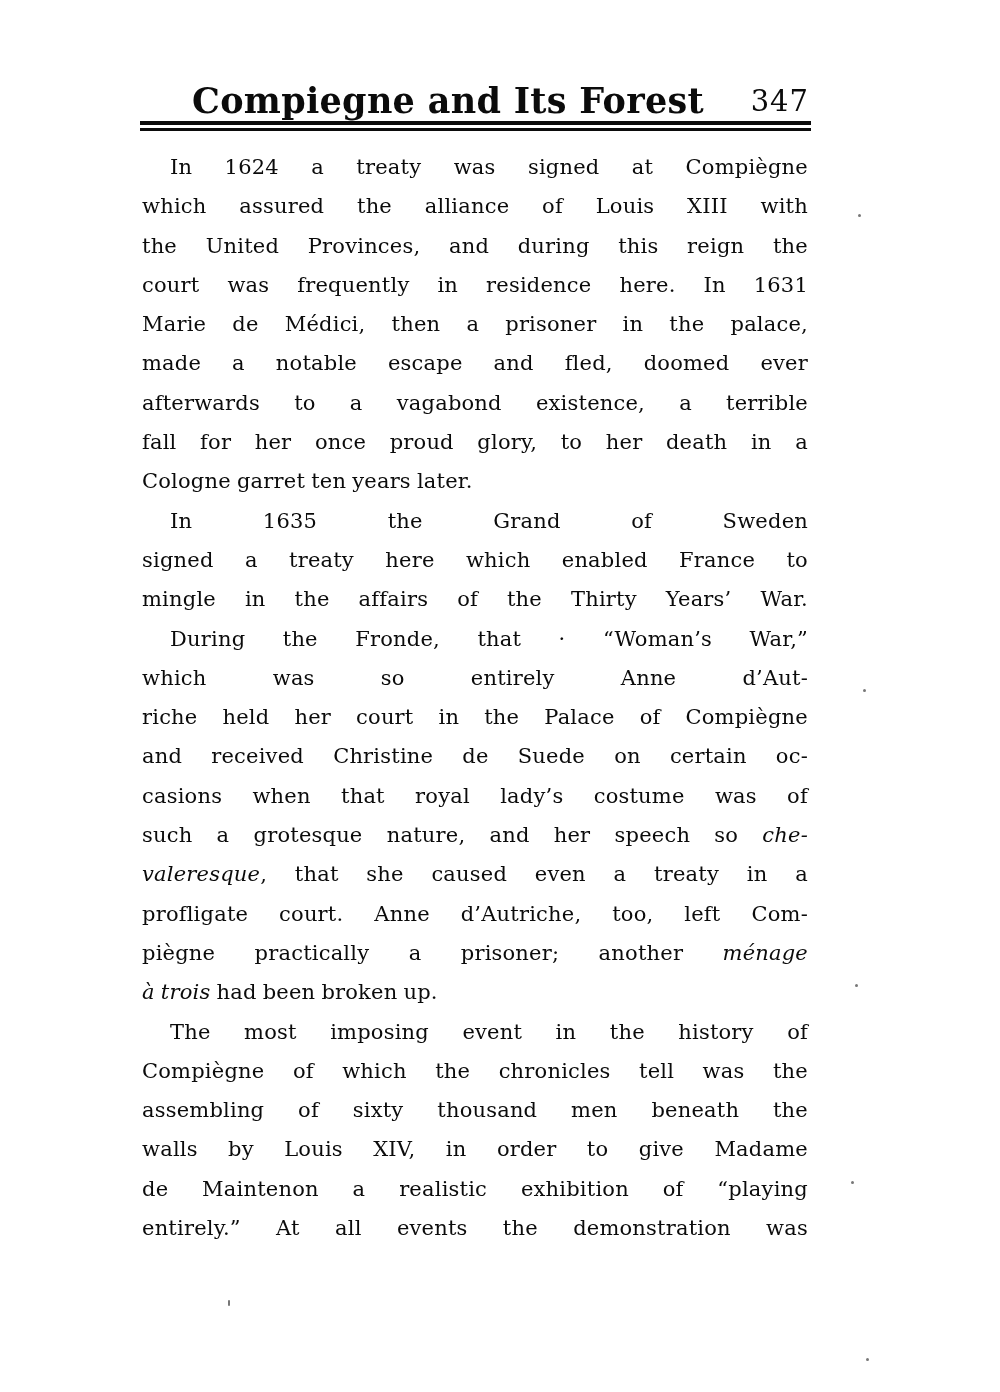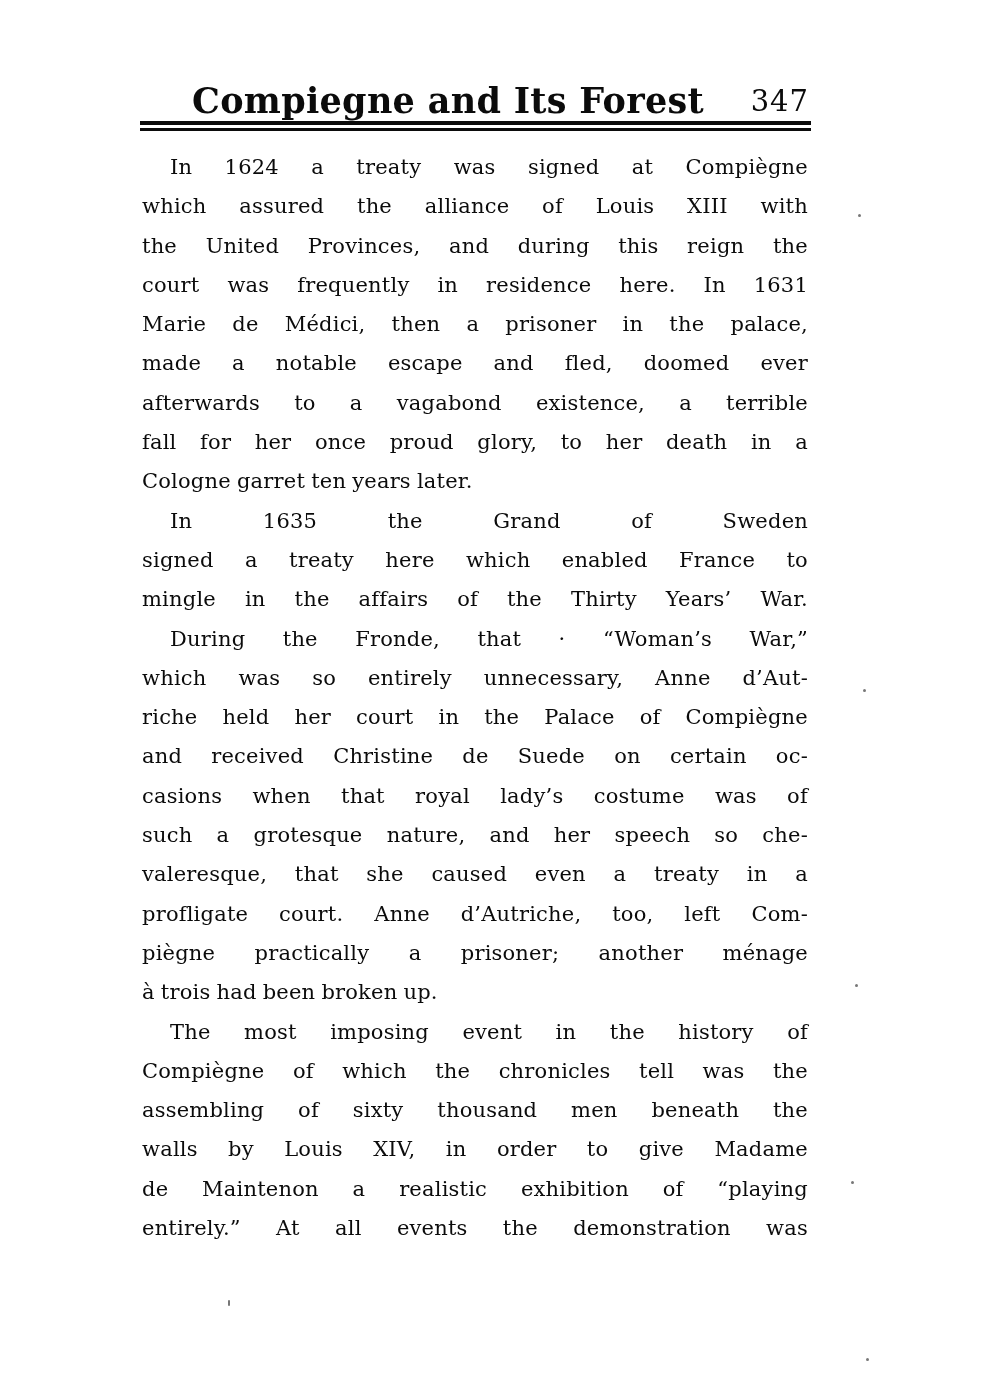--- a/index.html
+++ b/index.html
@@ -30,21 +30,21 @@
     position:absolute;top:148px;left:142px;width:666px;
     font-size:21px;letter-spacing:0.2px;
   }
   .line{
     display:flex;justify-content:space-between;align-items:baseline;
     height:39.3px;line-height:39.3px;white-space:nowrap;
   }
   .line.last{justify-content:flex-start;gap:0.29em;}
   .line.indent{padding-left:28px;}
   .w{display:inline-block;}
-  .it{}
+  .it{font-style:italic;}
   
   .speck{
     position:absolute;width:3px;height:3px;border-radius:50%;
     background:#4a4a4a;opacity:.75;
   }
 </style>
 </head>
 <body style="--ink: #0b0b0b; --paper: #ffffff;">
 
 <div class="page">
@@ -189,21 +189,20 @@
           <span class="w"><span>that</span></span>
           <span class="w"><span>·</span></span>
           <span class="w"><span>“Woman’s</span></span>
           <span class="w"><span>War,”</span></span>
         </div>
         <div class="line">
           <span class="w"><span>which</span></span>
           <span class="w"><span>was</span></span>
           <span class="w"><span>so</span></span>
           <span class="w"><span>entirely</span></span>
-          <span class="w"><span>unnecessary,</span></span>
           <span class="w"><span>Anne</span></span>
           <span class="w"><span>d’Aut-</span></span>
         </div>
         <div class="line">
           <span class="w"><span>riche</span></span>
           <span class="w"><span>held</span></span>
           <span class="w"><span>her</span></span>
           <span class="w"><span>court</span></span>
           <span class="w"><span>in</span></span>
           <span class="w"><span>the</span></span>

